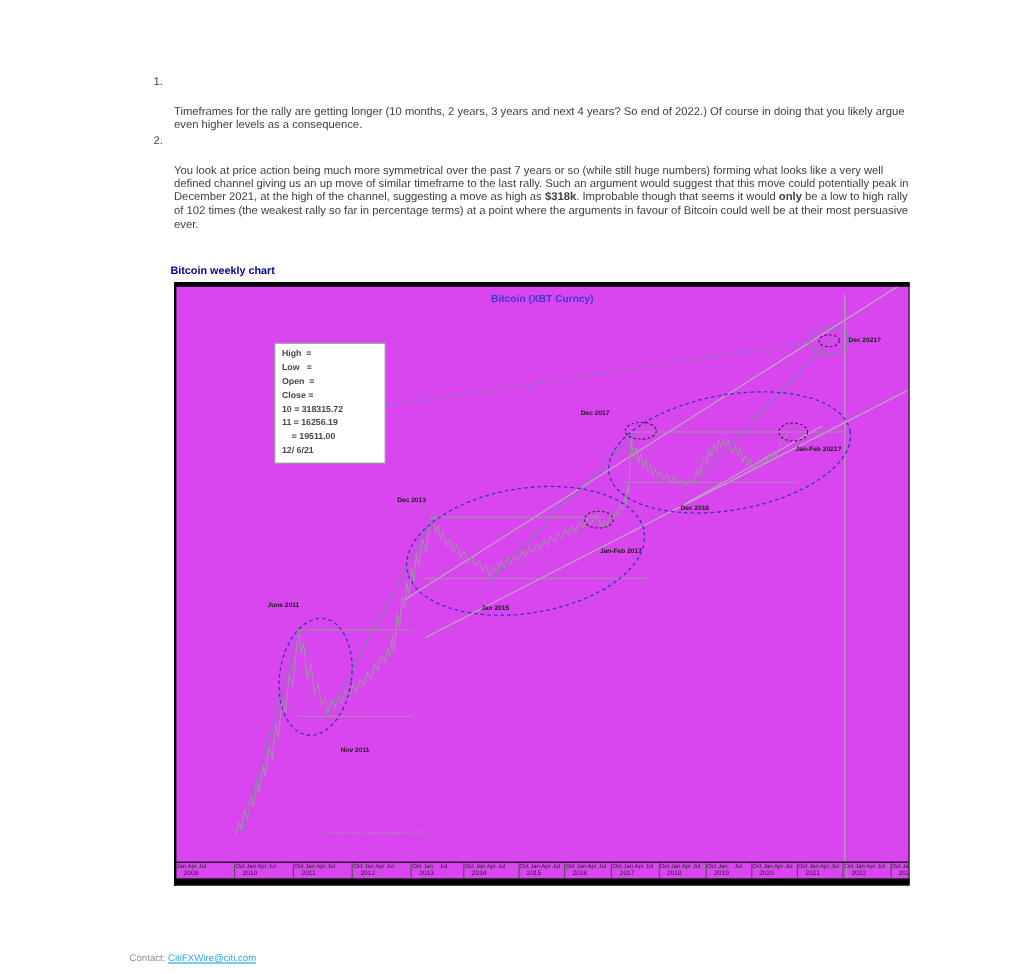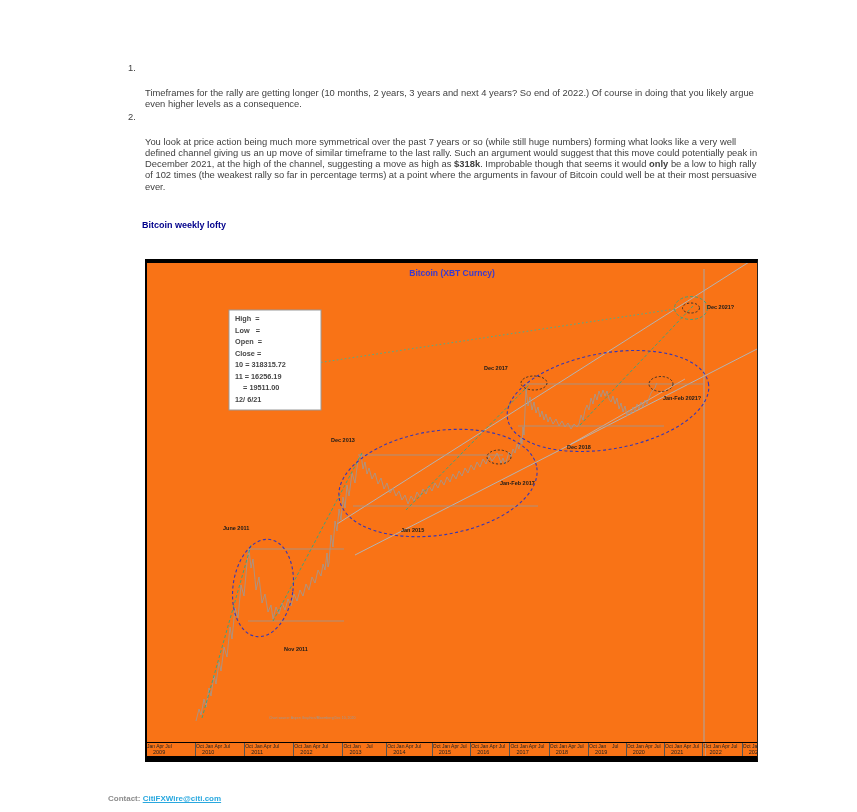--- a/index.html
+++ b/index.html
@@ -8,31 +8,31 @@
   
   .textblock{position:absolute;left:128px;top:62px;width:632px;font-size:9.4px;line-height:11.3px;color:#3f3f3f;}
   .li{display:flex;margin-bottom:1px;}
   .li-num{width:17px;flex:0 0 17px;text-align:left;}
   .li-text{flex:1;margin-top:25px;}
   .bullet-para{position:absolute;left:116px;top:169px;width:618px;font-size:9.4px;line-height:11.5px;
                font-weight:bold;color:#3a3a3a;display:flex;}
   .bullet-marker{flex:0 0 12px;font-size:7px;line-height:11.5px;}
   .caption{position:absolute;left:142px;top:220px;font-size:9px;font-weight:bold;color:#00008b;}
   
-  .chart{position:absolute;left:145px;top:259px;width:610px;height:493px;background:#f97316;
+  .chart{position:absolute;left:145px;top:235px;width:610px;height:493px;background:#d946ef;
          border:1px solid #222;border-left:2px solid #000;border-top:4px solid #000;border-bottom:6px solid #000;}
   .chart svg{display:block;}
   .xaxis{height:14px;border-top:1px solid #000;box-sizing:border-box;display:flex;position:relative;overflow:hidden;}
   .xcell{overflow:hidden;white-space:nowrap;}
   .xcell + .xcell{border-left:1px solid #555;}
   .months{font-size:5px;color:#222;white-space:pre;line-height:6px;transform-origin:left top;}
   .year{font-size:5.5px;color:#222;line-height:7px;padding-left:6px;}
   .vline-ext{position:absolute;left:558px;top:0;width:1px;height:100%;background:#aaa;opacity:.6;}
   
-  .contact{position:absolute;left:108px;top:794px;font-size:8px;font-weight:bold;}
+  .contact{position:absolute;left:108px;top:794px;font-size:8px;font-weight:normal;}
   .contact-label{color:#8c8c8c;}
   .contact-link{color:#29a8df;text-decoration:underline;cursor:pointer;}
   text{font-family:"Liberation Sans","DejaVu Sans",sans-serif;}
   .ann{font-size:5.5px;font-weight:bold;fill:#1a1a1a;}
   .legend-line{font-size:7.3px;font-weight:600;fill:#464646;white-space:pre;}
 </style>
 </head>
 <body>
 
 <div class="page">
@@ -42,21 +42,21 @@
       <span class="li-num">1.</span>
       <span class="li-text">Timeframes for the rally are getting longer (10 months, 2 years, 3 years and next 4 years? So end of 2022.) Of course in doing that you likely argue even higher levels as a consequence.</span>
     </div>
     <div class="li">
       <span class="li-num">2.</span>
       <span class="li-text"><span>You look at price action being much more symmetrical over the past 7 years or so (while still huge numbers) forming what looks like a very well defined channel giving us an up move of similar timeframe to the last rally. Such an argument would suggest that this move could potentially peak in December 2021, at the high of the channel, suggesting a move as high as </span><b>$318k</b><span>. Improbable though that seems it would </span><b>only</b><span> be a low to high rally of 102 times (the weakest rally so far in percentage terms) at a point where the arguments in favour of Bitcoin could well be at their most persuasive ever.</span></span>
     </div>
   </div>
 
 
-  <div class="caption">Bitcoin weekly lofty</div>
+  <div class="caption">Bitcoin weekly chart</div>
 
   <div class="chart">
     <svg width="610" height="479" viewBox="0 0 610 479">
 
       <text x="305" y="13" text-anchor="middle" font-size="8.5" font-weight="600" fill="#3a3ad0">Bitcoin (XBT Curncy)</text>
 
       <line x1="190" y1="261" x2="610" y2="-6" stroke="#b3b3b3" stroke-width="1"></line>
       <line x1="208" y1="292" x2="610" y2="86" stroke="#b3b3b3" stroke-width="1"></line>
       <line x1="424" y1="181" x2="538" y2="116" stroke="#bcbcbc" stroke-width="0.8"></line>
 

